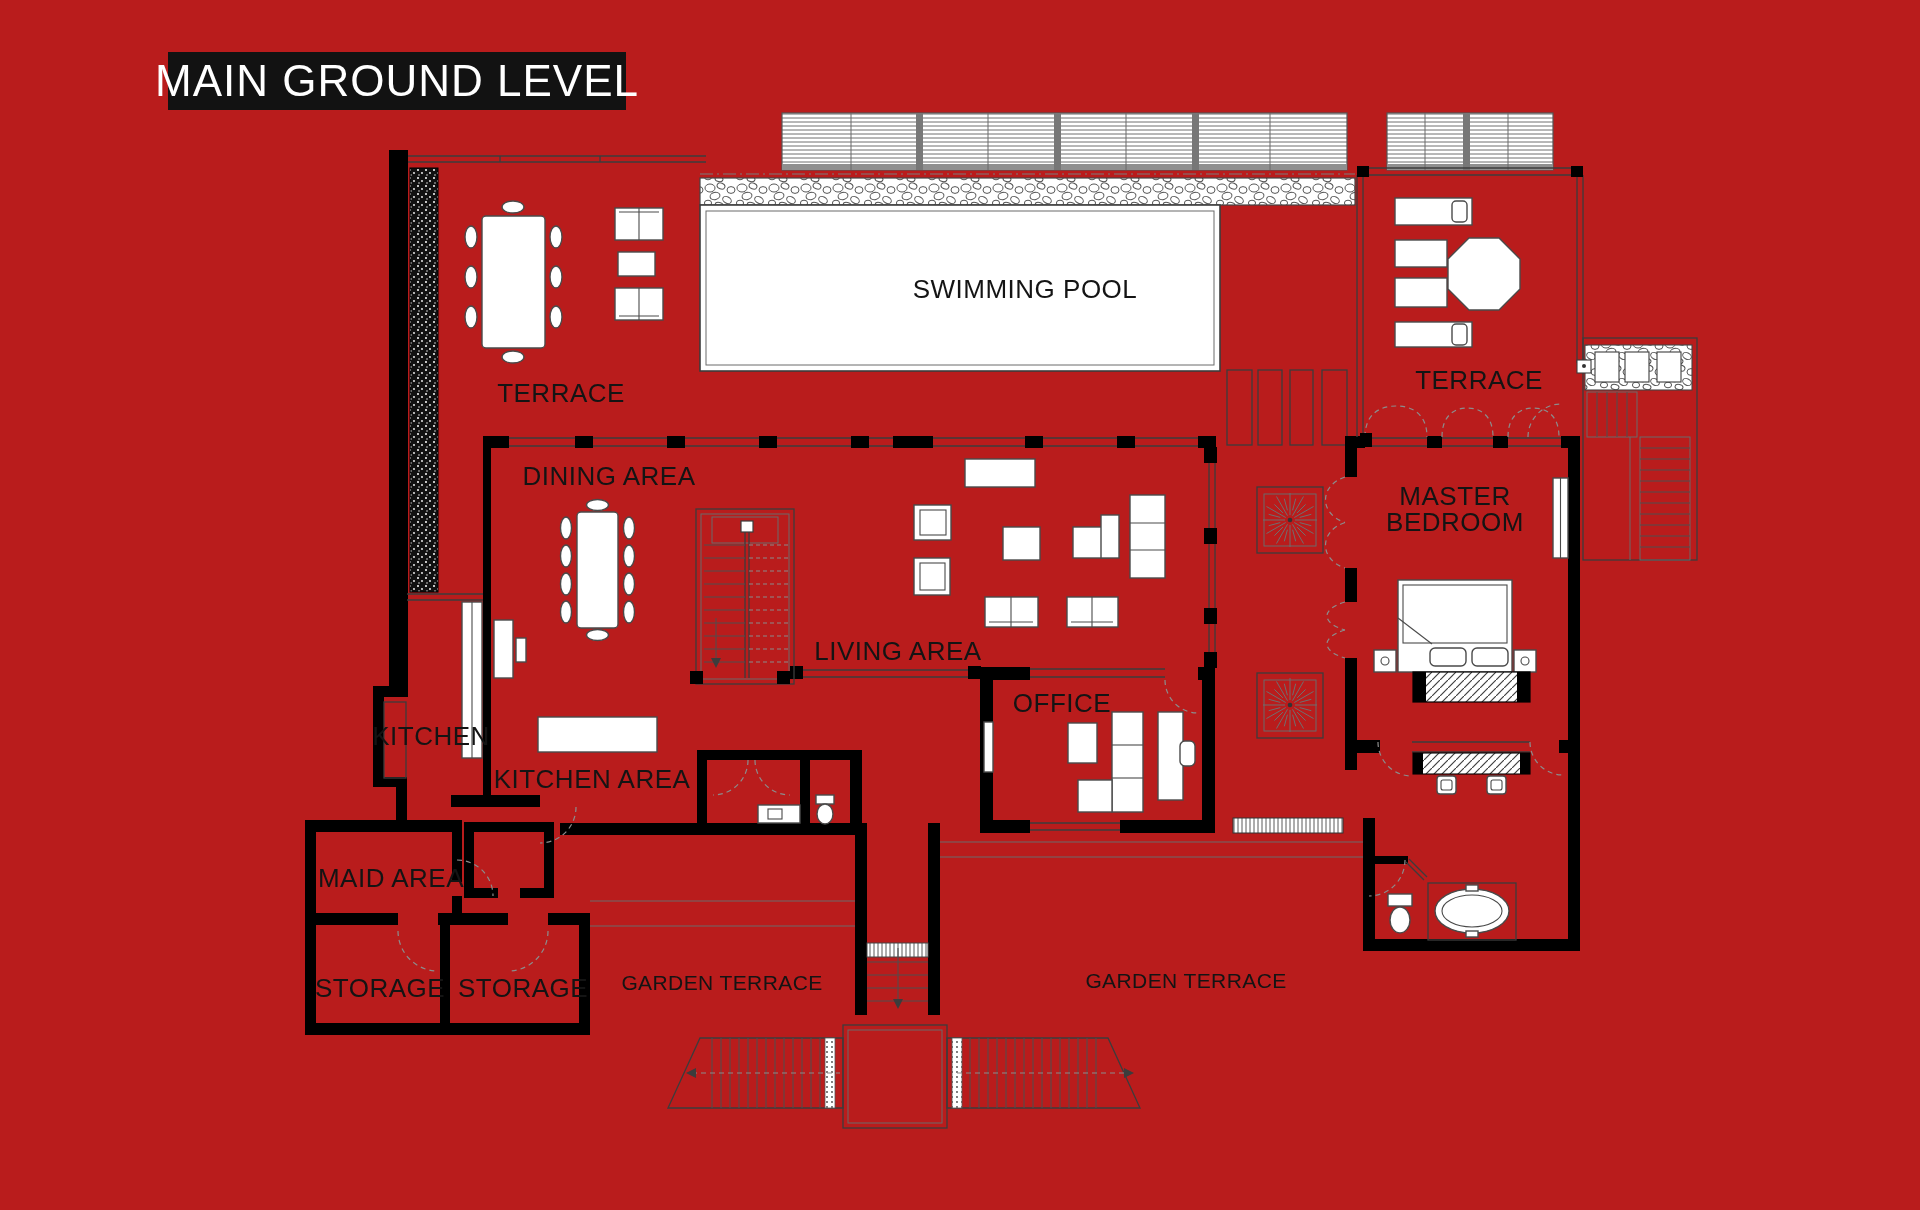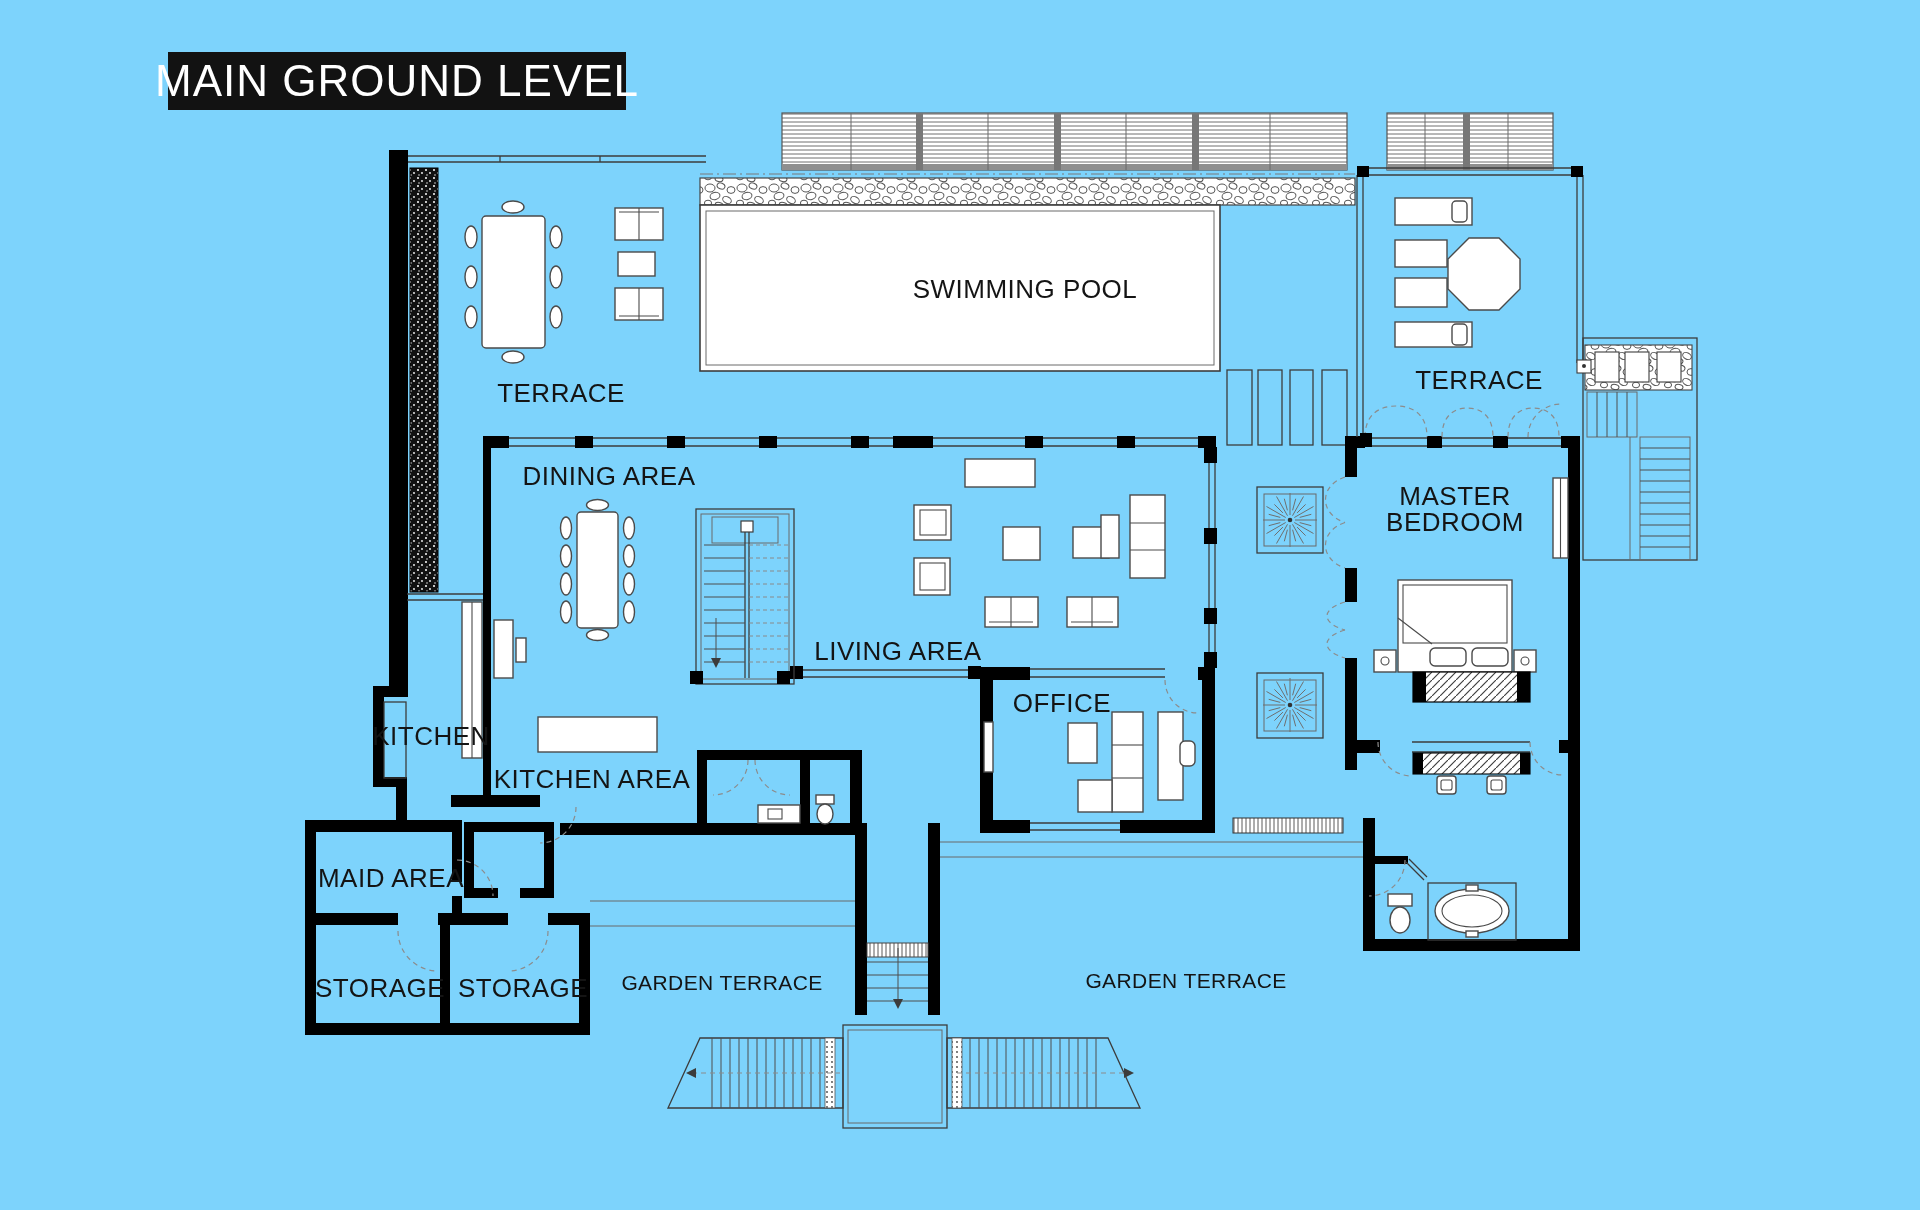--- a/index.html
+++ b/index.html
@@ -1,16 +1,16 @@
 <!DOCTYPE html>
 <html><head>
 <meta charset="utf-8">
 <style>
   html,body{margin:0;padding:0;background:#ffffff;}
-  .canvas{position:relative;width:1920px;height:1210px;background:#7dd3fc;overflow:hidden;
+  .canvas{position:relative;width:1920px;height:1210px;background:#b91c1c;overflow:hidden;
           font-family:"Liberation Sans", sans-serif;}
   svg{display:block}
   .wall{fill:#000000;stroke:none}
   .thin{stroke:#3c3c3c;stroke-width:1.3;fill:none}
   .thin2{stroke:#6a6a6a;stroke-width:1;fill:none}
   .furn{stroke:#4a4a4a;stroke-width:1.4;fill:#ffffff}
   .furnl{stroke:#4a4a4a;stroke-width:1.1;fill:none}
   .dash{stroke:#8c8c8c;stroke-width:1.2;fill:none;stroke-dasharray:5 4}
   .dashdot{stroke:#7a7a7a;stroke-width:1.1;fill:none;stroke-dasharray:13 4 2 4}
   .tread{stroke:#4f4f4f;stroke-width:1;fill:none}

